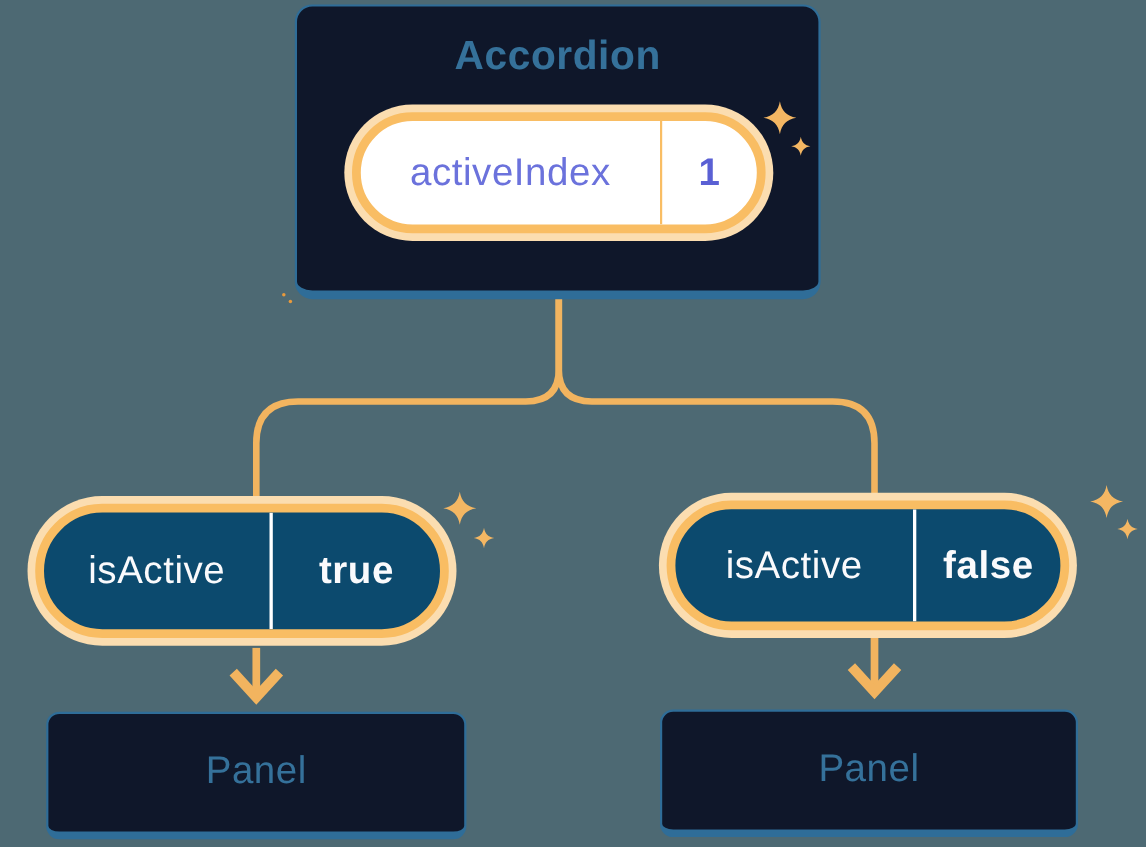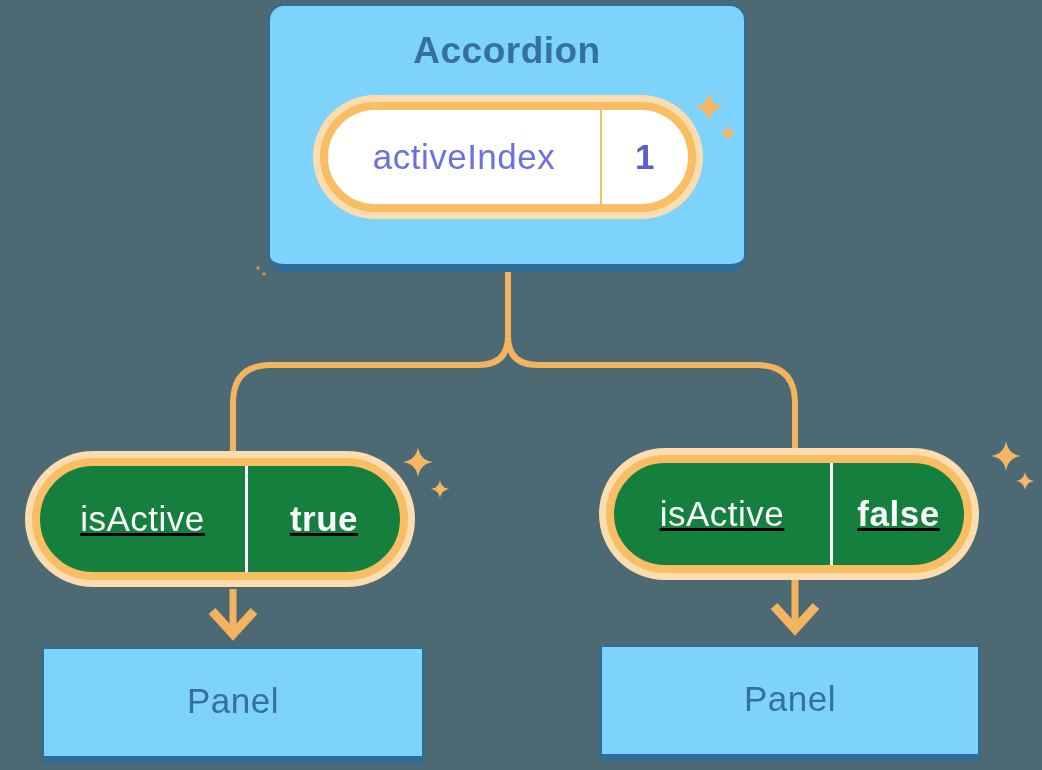--- a/index.html
+++ b/index.html
@@ -19,40 +19,40 @@
     height: 770px;
     z-index: 1;
   }
   .svg-top {
     z-index: 4;
     pointer-events: none;
   }
   
   .card {
     position: absolute;
-    background: #7dd3fc;
+    background: #0f172a;
     border: 2px solid #2F6D98;
     z-index: 2;
   }
   .card-accordion {
     left: 268px; top: 4px;
     width: 478px; height: 268px;
     border-radius: 16px;
     border-bottom-width: 8px;
   }
   .card-title {
     margin-top: 24px;
     text-align: center;
     font-size: 37px;
     font-weight: 600;
     letter-spacing: 0.5px;
     color: #35719A;
   }
   .card-panel {
-    border-radius: 0;
+    border-radius: 12px;
     border-bottom-width: 7px;
     display: flex;
     align-items: center;
     justify-content: center;
   }
   .panel-left  { left: 42px;  top: 647px; width: 382px; height: 116px; }
   .panel-right { left: 600px; top: 645px; width: 380px; height: 116px; }
   .panel-label {
     font-size: 35px;
     font-weight: 500;
@@ -70,22 +70,21 @@
     box-shadow: 0 0 0 7px #FBDDB0;
     overflow: hidden;
     z-index: 2;
   }
   .pill-state {             
     left: 50px; top: 96px;
     width: 376px; height: 110px;
     background: #ffffff;
   }
   .pill-prop {              
-    background: #15803d;
-    text-decoration: underline;
+    background: #0c4a6e;
   }
   .pill-prop-left  { left: 32px;  top: 458px; width: 376px; height: 122px; }
   .pill-prop-right { left: 606px; top: 455px; width: 366px; height: 118px; }
   .pill-cell {
     display: flex;
     align-items: center;
     justify-content: center;
     font-size: 35px;
     letter-spacing: 0.5px;
   }

